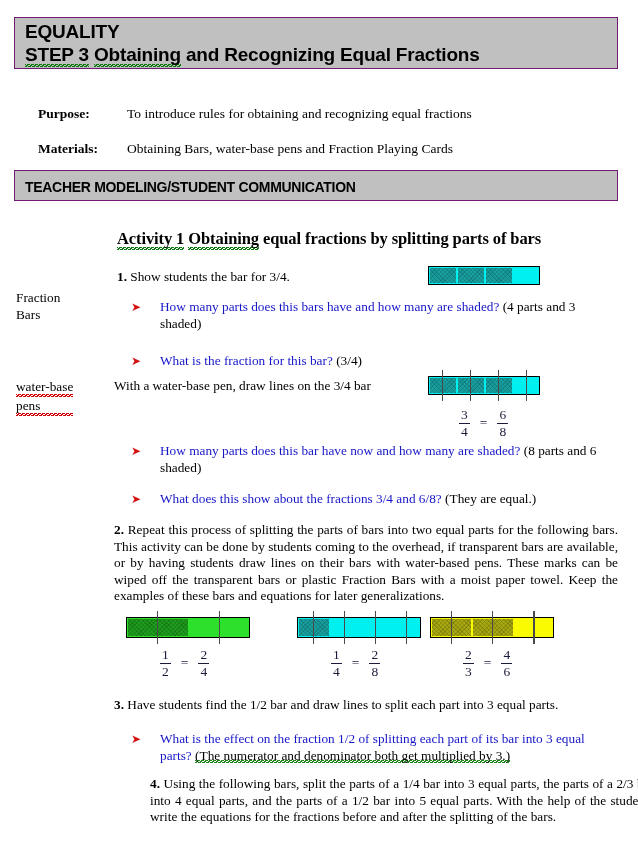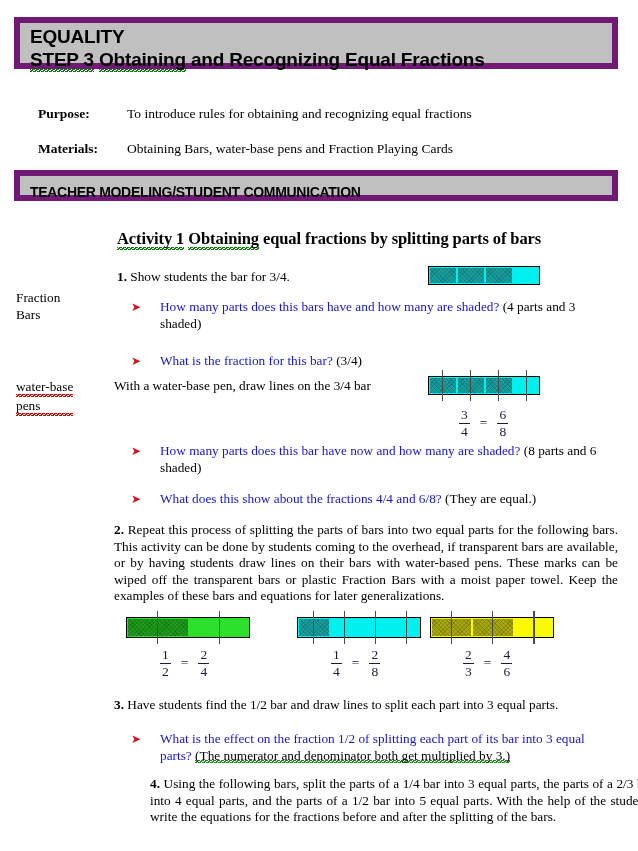--- a/index.html
+++ b/index.html
@@ -5,21 +5,21 @@
   html,body{margin:0;padding:0;}
   body{
     width:638px;height:851px;background:#ffffff;overflow:hidden;
     font-family:"Liberation Serif", serif;color:#000;
     -webkit-font-smoothing:none;
   }
   .page{position:relative;width:638px;height:851px;}
 
   
   .banner{
-    background:#c0c0c0;border:6px solid #701a75;
+    background:#c0c0c0;border:1px solid #701a75;
     font-family:"Liberation Sans", sans-serif;font-weight:bold;color:#000;
   }
   #title-banner{
     position:absolute;left:14px;top:17px;width:604px;height:52px;
     padding:2px 0 0 10px;box-sizing:border-box;
   }
   #title-banner .line1{font-size:19px;line-height:23px;letter-spacing:-0.2px;}
   #title-banner .line2{font-size:19px;line-height:24px;letter-spacing:-0.2px;}
   #section-banner{
     position:absolute;left:14px;top:170px;width:604px;height:31px;
@@ -176,21 +176,21 @@
       <span class="d">8</span>
     </span>
   </div>
 
   <div class="qrow" style="left:131px;top:443px;width:487px;">
     <span class="arrow">➤</span>
     <span class="qtext"><span>How many parts does this bar have now and how many are shaded?</span> <span class="ans">(8 parts and 6 shaded)</span></span>
   </div>
   <div class="qrow" style="left:131px;top:491px;width:487px;">
     <span class="arrow">➤</span>
-    <span class="qtext"><span>What does this show about the fractions 4/4 and 6/8?</span> <span class="ans">(They are equal.)</span></span>
+    <span class="qtext"><span>What does this show about the fractions 3/4 and 6/8?</span> <span class="ans">(They are equal.)</span></span>
   </div>
 
   <div class="num-para" style="left:114px;top:522px;width:504px;"><span><b>2.</b> Repeat this process of splitting the parts of bars into two equal parts for the following bars. This activity can be done by students coming to the overhead, if transparent bars are available, or by having students draw lines on their bars with water-based pens. These marks can be wiped off the transparent bars or plastic Fraction Bars with a moist paper towel. Keep the examples of these bars and equations for later generalizations.</span></div>
 
   <div class="fbar" id="bar3" style="left:126px;top:617px;width:124px;height:21px;border:1.5px solid #000;background:#2ce02c;">
       <div class="cell" style="background: repeating-linear-gradient(45deg, rgba(0, 0, 0, 0.13) 0px, rgba(0, 0, 0, 0.13) 1px, transparent 1px, transparent 3px), repeating-linear-gradient(-45deg, rgba(0, 0, 0, 0.13) 0px, rgba(0, 0, 0, 0.13) 1px, transparent 1px, transparent 3px) rgb(29, 156, 29); border: 1.3px solid rgb(44, 224, 44);"></div>
       <div class="cell"></div>
     </div>
   <div class="splits" id="bar3-splits" style="left:126px;top:611px;width:124px;height:33px;">
       <i style="left: 31px;"></i>

